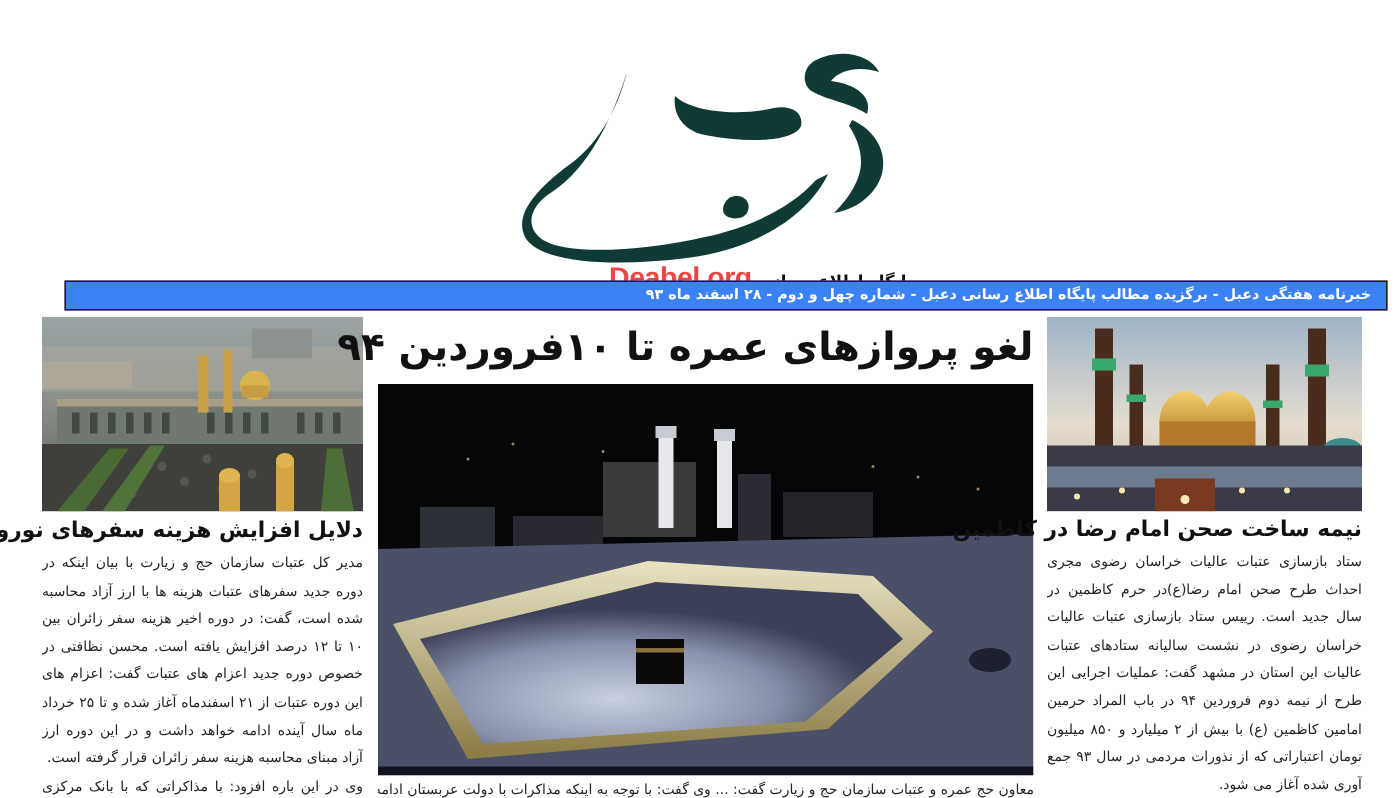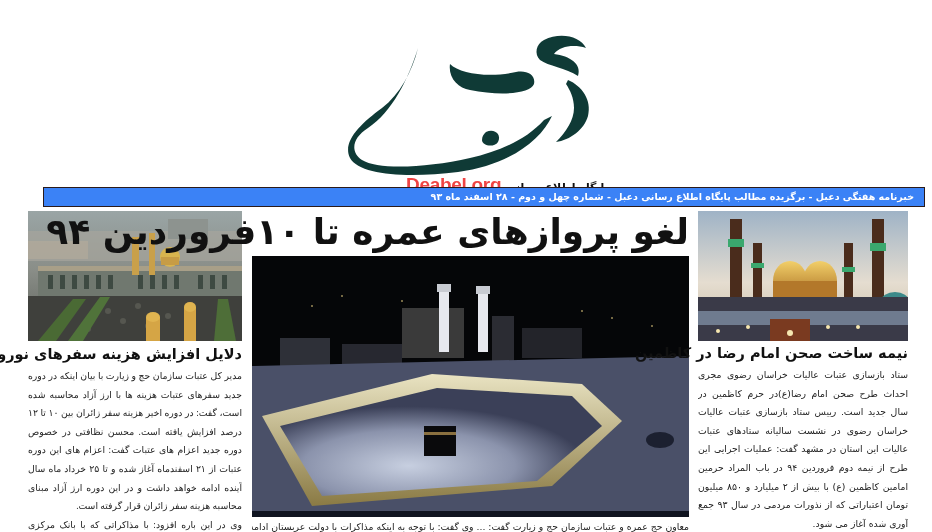--- a/index.html
+++ b/index.html
@@ -34,37 +34,37 @@
 
     
     .photo { overflow: hidden; }
     .photo-left { left: 28px; top: 211px; width: 214px; height: 130px; }
     .photo-center { left: 252px; top: 256px; width: 437px; height: 261px; }
     .photo-right { left: 698px; top: 211px; width: 210px; height: 130px; }
 
     
     .main-headline {
       left: 252px; top: 214px; width: 437px; height: 36px;
-      direction: rtl; text-align: center; font-size: 36px; font-weight: bold;
+      direction: rtl; text-align: center; font-size: 26px; font-weight: bold;
       line-height: 36px; color: #111; white-space: nowrap;
       font-family: "DejaVu Sans", sans-serif;
     }
     .col-headline {
       direction: rtl; font-weight: bold; font-size: 14.5px; color: #111;
       white-space: nowrap; text-align: center;
     }
     .left-headline { left: 28px; top: 343px; width: 214px; height: 22px; line-height: 22px; }
     .right-headline { left: 698px; top: 342px; width: 210px; height: 22px; line-height: 22px; }
 
     .col-body {
       direction: rtl; text-align: justify; font-size: 9.3px; line-height: 18.6px;
       color: #222; font-family: "DejaVu Sans", sans-serif; overflow: hidden;
     }
     .col-body p { margin: 0; }
-    .left-body { left: 28px; top: 367px; width: 214px; height: 165px; font-family: Liberation Serif, serif; }
+    .left-body { left: 28px; top: 367px; width: 214px; height: 165px; }
     .right-body { left: 698px; top: 366px; width: 210px; height: 166px; }
     .center-body {
       left: 252px; top: 518px; width: 437px; height: 14px; line-height: 18px;
       white-space: nowrap; overflow: hidden;
     }
   </style>
 </head>
 <body>
 
 <div class="abs logo-wrap">

